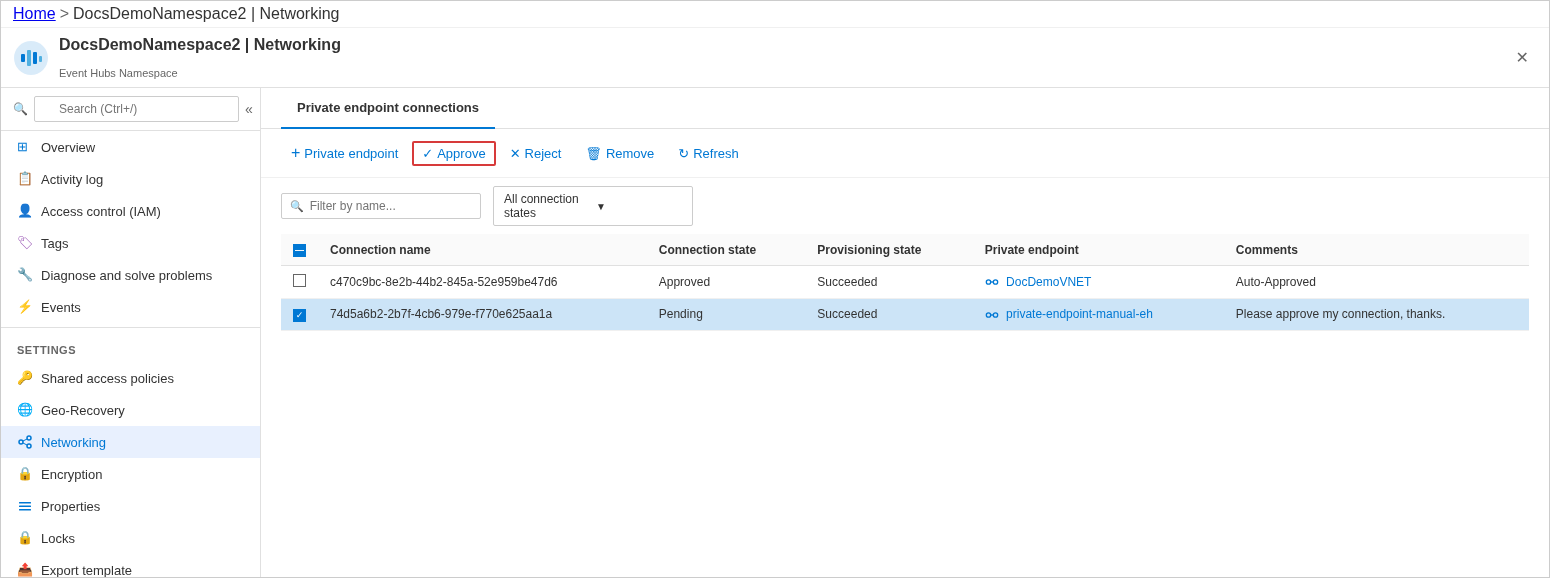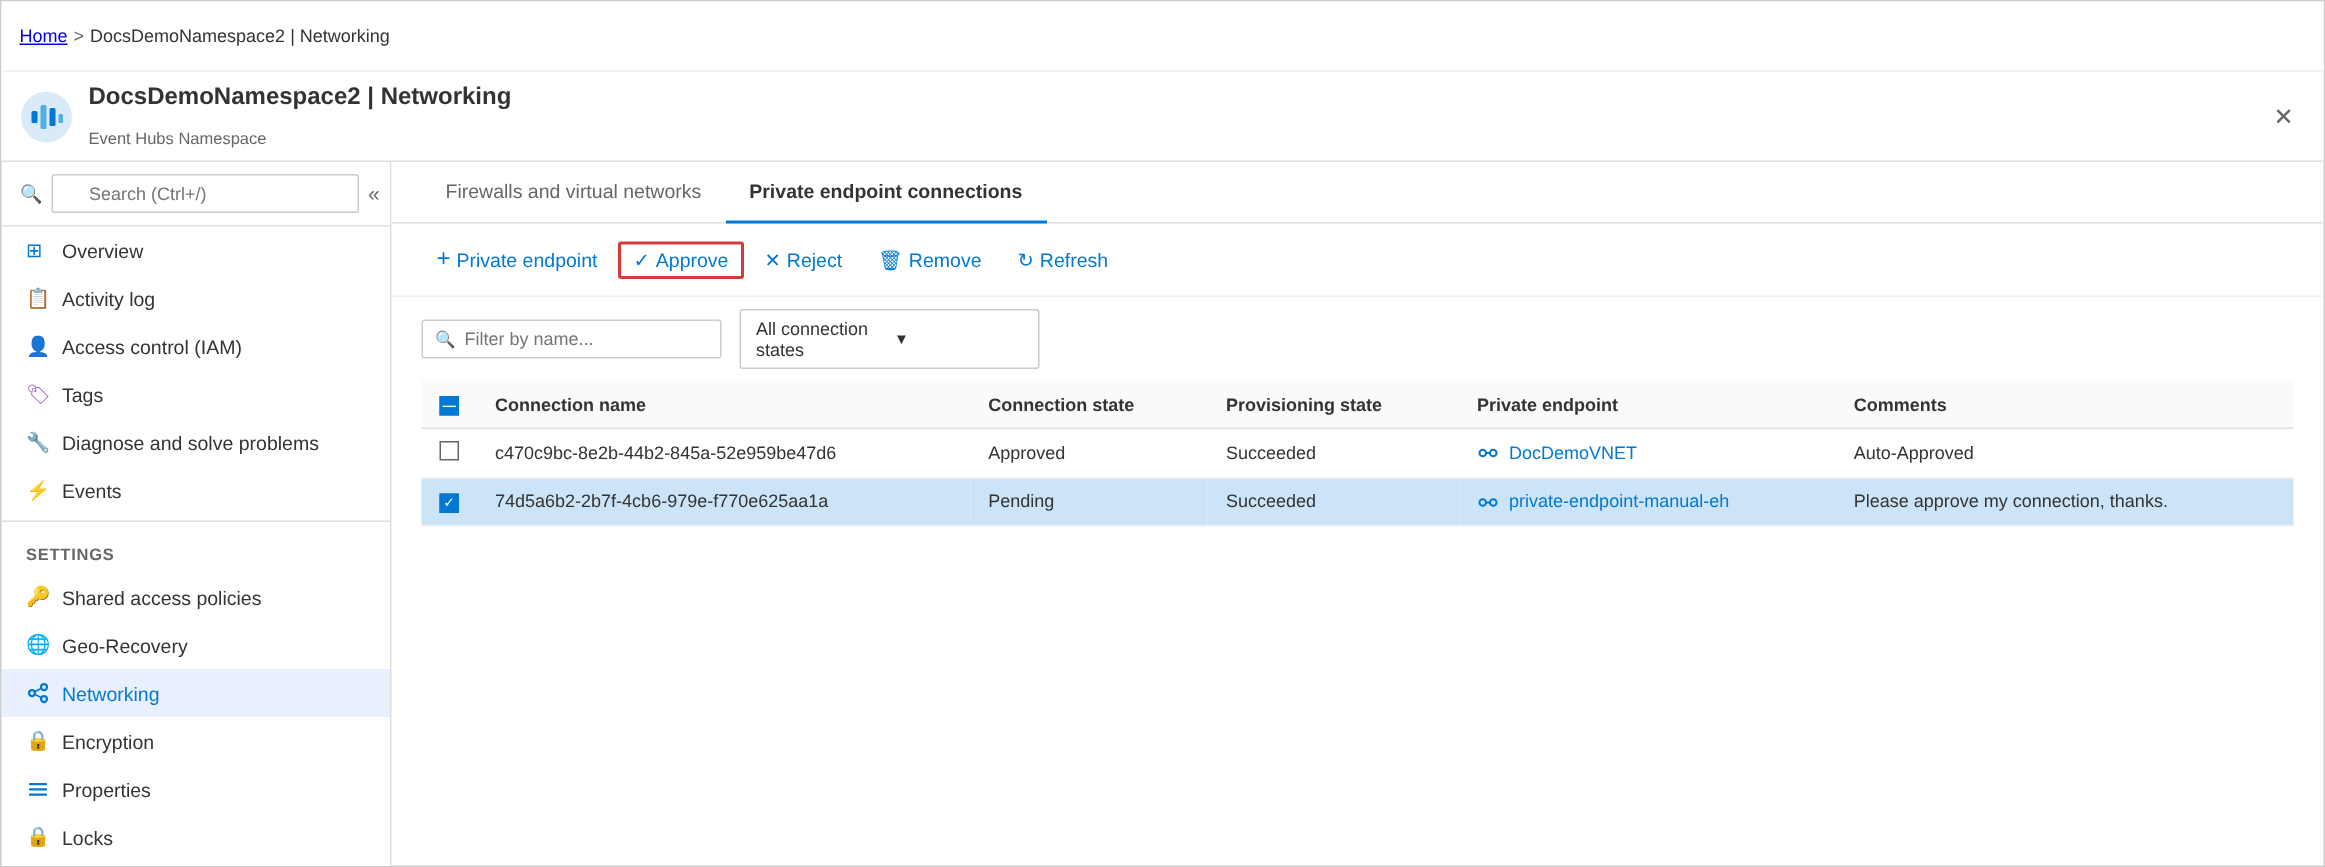--- a/index.html
+++ b/index.html
@@ -9,21 +9,21 @@
 
     
     .title-bar { display: flex; align-items: center; justify-content: space-between; padding: 8px 12px; border-bottom: 1px solid #e0e0e0; background: #fff; }
     .title-bar-left { display: flex; align-items: center; gap: 10px; }
     .title-icon { width: 36px; height: 36px; }
     .title-text h1 { font-size: 16px; font-weight: 600; color: #333; }
     .title-text p { font-size: 11px; color: #666; margin-top: 13px; }
     .close-btn { font-size: 16px; cursor: pointer; color: #666; background: none; border: none; padding: 4px 8px; }
 
     
-    .breadcrumb { display: flex; align-items: flex-end; padding: 16px 12px; font-size: 12px; color: #0078d4; border-bottom: 1px solid #f0f0f0; background: #fff; gap: 4px; }
+    .breadcrumb { display: flex; align-items: flex-end; padding: 4px 12px; font-size: 16px; color: #0078d4; border-bottom: 1px solid #f0f0f0; background: #fff; gap: 4px; }
     .breadcrumb span { color: #666; }
 
     
     .main-layout { display: flex; flex: 1; overflow: hidden; }
 
     
     .sidebar { width: 260px; border-right: 1px solid #e0e0e0; background: #fff; display: flex; flex-direction: column; overflow-y: auto; flex-shrink: 0; }
     .search-box { display: flex; align-items: center; gap: 6px; padding: 8px 12px; border-bottom: 1px solid #e0e0e0; }
     .search-input { flex: 1; border: 1px solid #ccc; padding: 5px 24px; font-size: 12px; color: #999; border-radius: 2px; }
     .collapse-btn { cursor: pointer; color: #666; font-size: 14px; }
@@ -186,21 +186,20 @@
       </div>
       <div class="sidebar-item">
         <span class="sidebar-item-icon" style="color:#0078d4;">📤</span>
         <span>Export template</span>
       </div>
     </div>
 
     <div class="content">
 
       <div class="tabs">
-        <div class="tab">Firewalls and virtual networks</div>
         <div class="tab active">Private endpoint connections</div>
       </div>
 
       <div class="toolbar">
         <button class="toolbar-btn">
           <span class="toolbar-btn-icon" style="font-size:16px;font-weight:300;">+</span>
           <span>Private endpoint</span>
         </button>
         <button class="toolbar-btn approve" style="border: 2px solid #d73a3a; border-radius: 2px;">
           <span class="toolbar-btn-icon" style="color:#0078d4;">✓</span>

